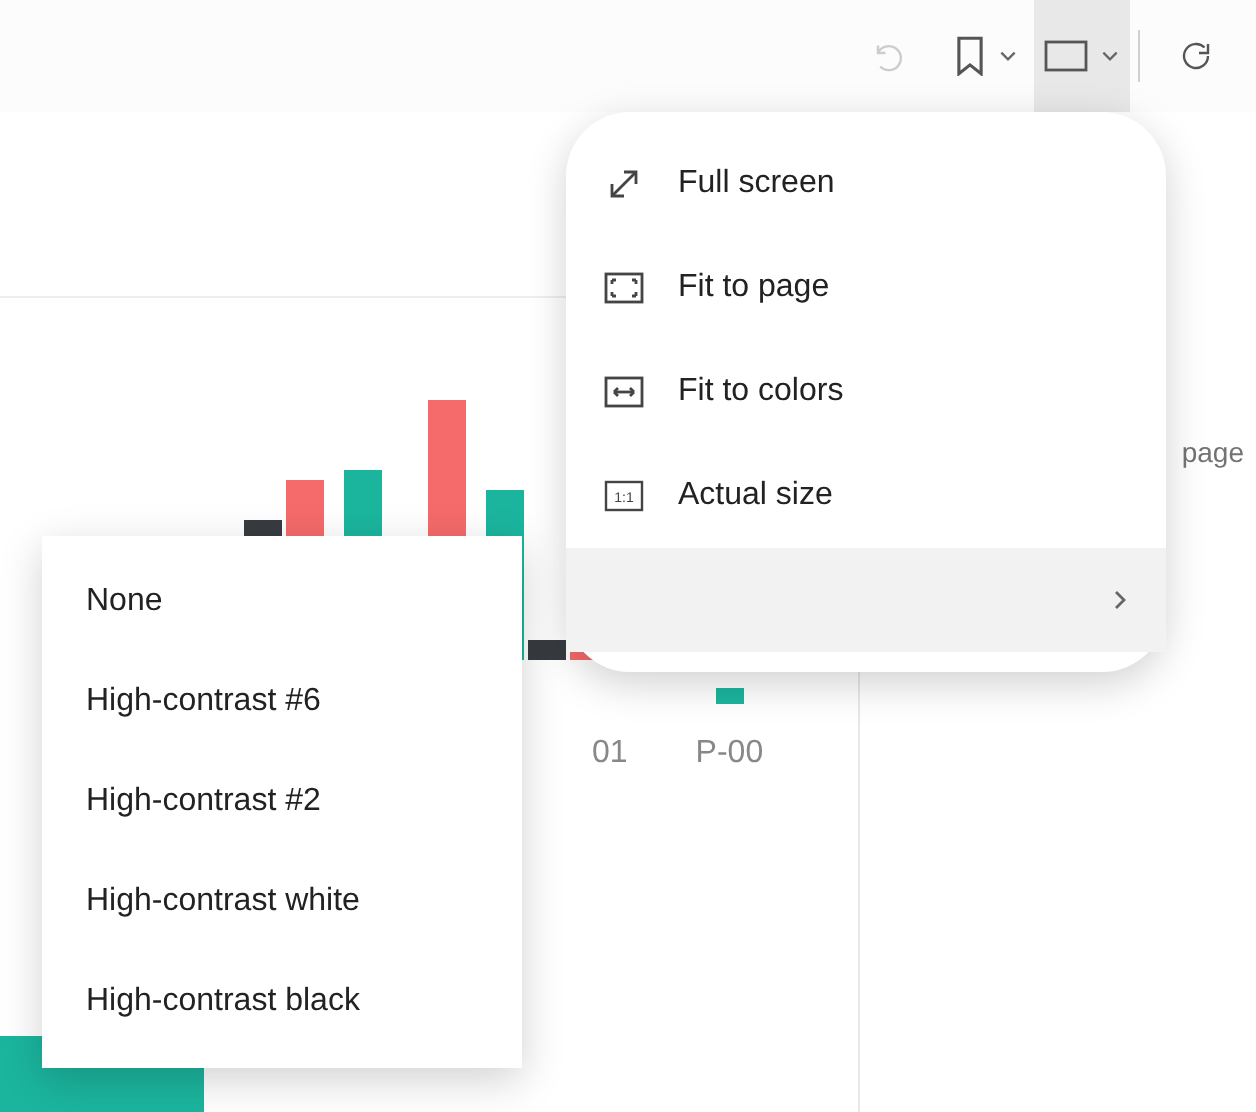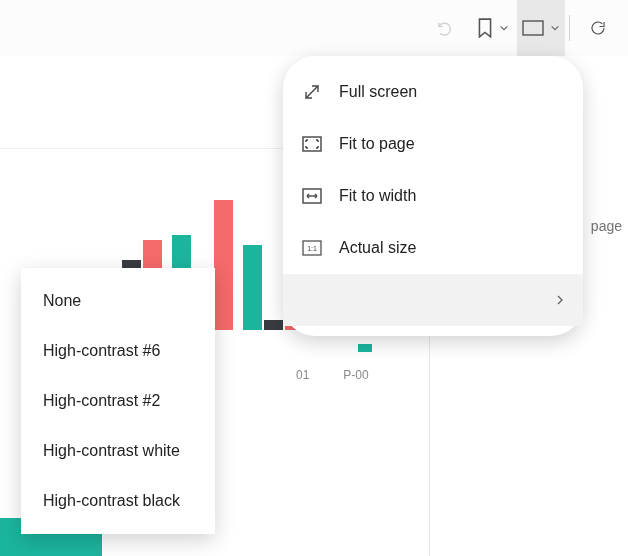--- a/index.html
+++ b/index.html
@@ -74,21 +74,21 @@
     }
     .bar { width: 19px; }
     .teal { background: #1bb59e; }
     .dark { background: #383c41; }
     .red  { background: #f56a6a; }
     .xaxis {
       position: absolute;
       left: 40px; bottom: 6px;
       display: flex;
       gap: 34px;
-      font-size: 12px;
+      font-size: 16px;
       color: #888;
     }
     .swatch {
       position: absolute;
       left: 358px;
       top: 288px;
       width: 14px;
       height: 8px;
       background: #1bb59e;
     }
@@ -149,21 +149,21 @@
     .menu-item .arrow {
       margin-left: auto;
       color: #666;
     }
 
     
     .submenu {
       position: absolute;
       left: 21px;
       top: 268px;
-      width: 194px;
+      width: 240px;
       background: #fff;
       box-shadow: 0 6px 20px rgba(0,0,0,0.18);
       padding: 8px 0;
       z-index: 30;
     }
     .submenu-item {
       height: 50px;
       display: flex;
       align-items: center;
       padding: 0 22px;
@@ -273,21 +273,21 @@
     <span>Fit to page</span>
   </div>
   <div class="menu-item">
     <span class="menu-icon">
       <svg width="20" height="16" viewBox="0 0 20 16" fill="none" stroke="currentColor" stroke-width="1.4">
           <rect x="1" y="1" width="18" height="14"></rect>
           <path d="M5 8h10"></path>
           <path d="M5 8l2-2M5 8l2 2M15 8l-2-2M15 8l-2 2"></path>
         </svg>
     </span>
-    <span>Fit to width</span>
+    <span>Fit to colors</span>
   </div>
   <div class="menu-item">
     <span class="menu-icon">
       <svg width="20" height="16" viewBox="0 0 20 16" fill="none" stroke="currentColor" stroke-width="1.2">
           <rect x="1" y="1" width="18" height="14"></rect>
           <text x="10" y="11" font-size="7" text-anchor="middle" fill="currentColor" stroke="none">1:1</text>
         </svg>
     </span>
     <span>Actual size</span>
   </div>

